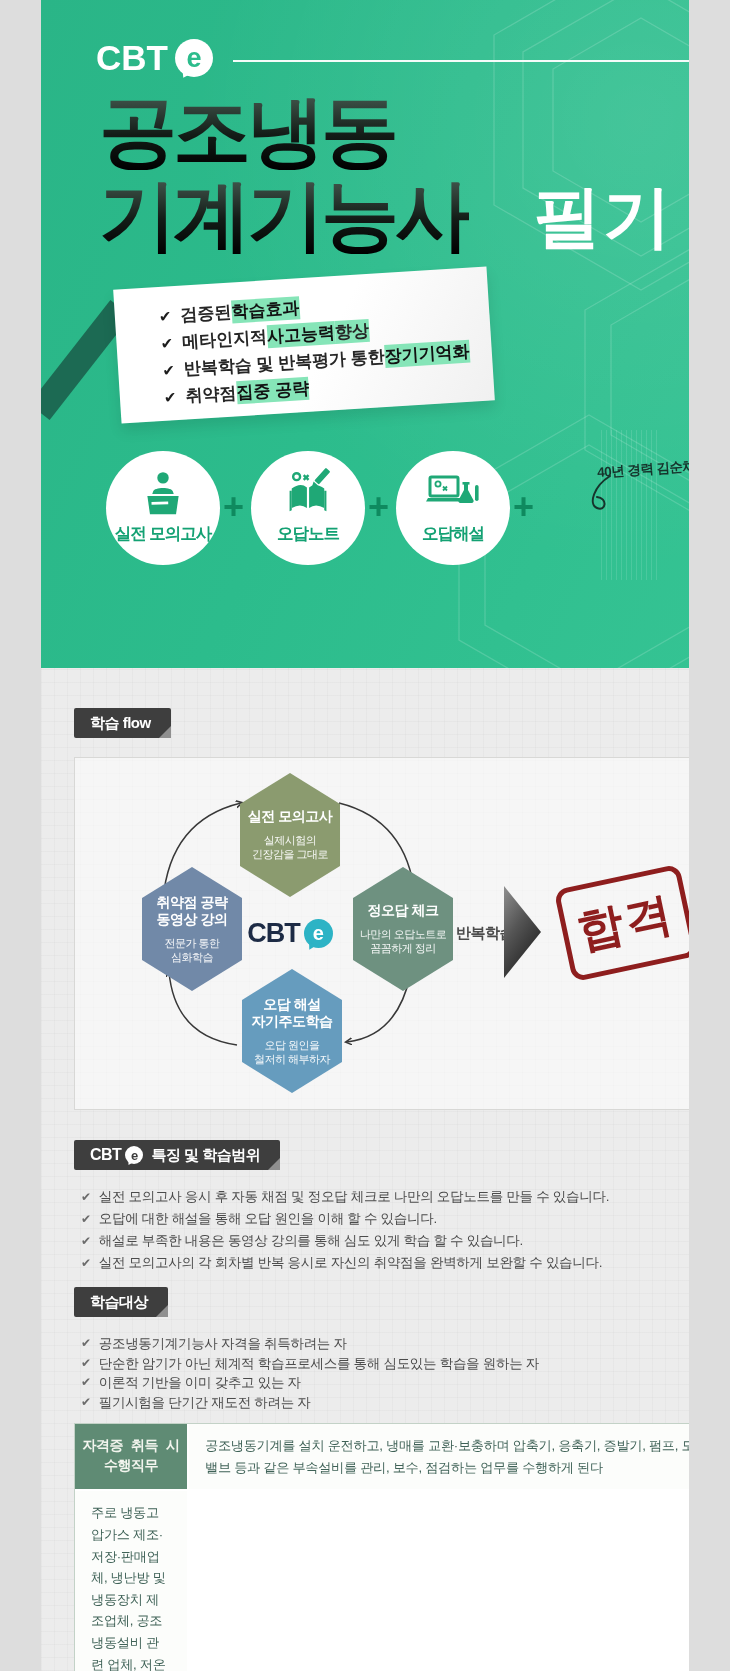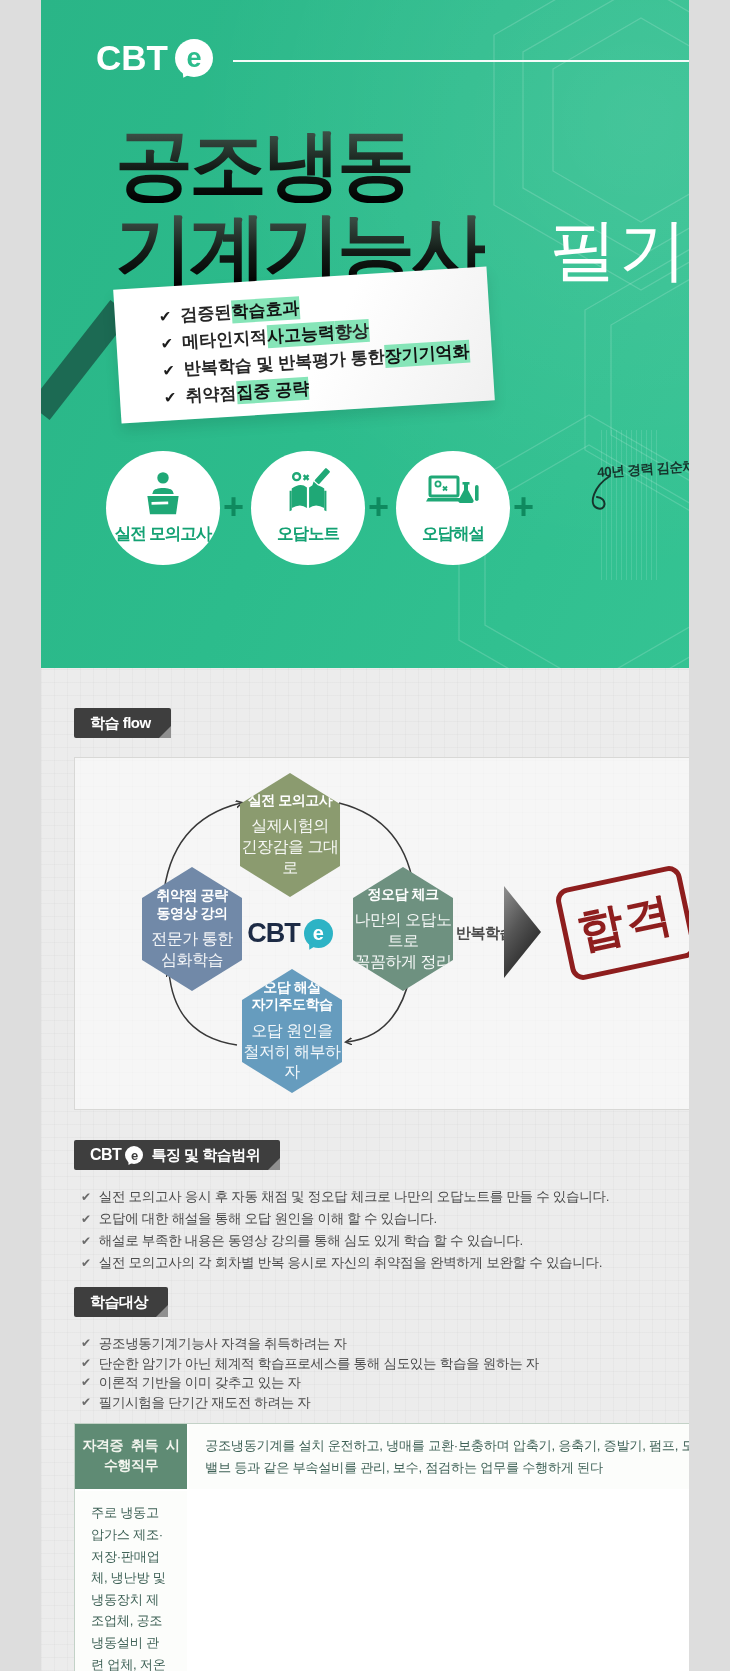--- a/index.html
+++ b/index.html
@@ -18,27 +18,27 @@
 
   .brand { position:absolute; left:55px; top:38px; display:flex; align-items:center; }
   .brand-cbt { color:#fff; font-size:35px; font-weight:900; letter-spacing:0px; }
   .bubble { position:relative; border-radius:50%; display:inline-flex; align-items:center; justify-content:center; }
   .bubble::after { content:""; position:absolute; left:3px; bottom:-7px; width:0; height:0;
                    border:6px solid transparent; border-top:9px solid #fff; transform:rotate(28deg); }
   .brand-bubble { width:38px; height:38px; background:#fff; margin-left:7px; }
   .brand-bubble .e { color:#2cbc8c; font-size:27px; font-weight:800; }
   .hero-rule { position:absolute; left:192px; top:60px; width:518px; height:2px; background:rgba(255,255,255,0.95); }
 
-  .title { position:absolute; left:74px; top:92px; line-height:1;margin-top:33px; }
+  .title { position:absolute; left:58px; top:92px; line-height:1; }
   .t-dark { font-size:78px; font-weight:900; letter-spacing:-4px; 
             background:linear-gradient(#3d5248 8%, #131c17 55%, #000 100%);
             -webkit-background-clip:text; background-clip:text; color:transparent;
             display:inline-block; }
   .t-row2 { margin-top:6px; display:flex; align-items:flex-end;gap:48px; }
-  .t-sub { color:#ffffff; font-size:68px; font-weight:400; letter-spacing:2px; margin-left:16px; padding-bottom:4px; }
+  .t-sub { color:#ffffff; font-size:68px; font-weight:700; letter-spacing:2px; margin-left:16px; padding-bottom:4px; }
 
   .ribbon { position:absolute; left:26px; top:294px; width:26px; height:132px; background:#1c6a53; transform:rotate(38deg); }
   .paper { position:absolute; left:76px; top:278px; width:374px; height:134px; background:linear-gradient(120deg,#ffffff 55%,#f0f0f0 100%);
            transform:rotate(-3.6deg); box-shadow:0 8px 14px rgba(0,0,0,0.10); padding:16px 0 0 44px; }
   .chk-row { display:flex; align-items:center; height:27px; font-size:17px; color:#262626; font-weight:600; white-space:nowrap; }
   .chk { margin-right:9px; font-size:15px; color:#1c1c1c; font-weight:400; }
   .hl { background:#86e5b8; }
   .hl.strong { font-weight:800; color:#111; }
 
   .note { position:absolute; left:556px; top:458px; width:175px; font-size:13.5px; font-weight:700; color:#16342c;
@@ -63,21 +63,21 @@
   .badge .mini-cbt { font-size:16px; font-weight:900; margin-right:4px; }
   .badge .mini-bubble { width:18px; height:18px; background:#fff; margin-right:8px; }
   .badge .mini-bubble::after { border:3px solid transparent; border-top:5px solid #fff; left:1px; bottom:-4px; }
   .badge .mini-bubble .e { color:#3e3e3e; font-size:13px; font-weight:800; }
 
   .flow-box { position:absolute; left:33px; top:89px; width:664px; height:353px; background:rgba(255,255,255,0.55);
               border:1px solid #d8d8d6; }
   .hex { position:absolute; width:100px; height:124px; clip-path:polygon(50% 0%,100% 25%,100% 75%,50% 100%,0% 75%,0% 25%);
          display:flex; flex-direction:column; align-items:center; justify-content:center; text-align:center; color:#fff; }
   .hex-title { font-size:14px; font-weight:800; white-space:pre-line; line-height:1.25; letter-spacing:-0.5px; }
-  .hex-desc { margin-top:7px; font-size:16px; color:rgba(255,255,255,0.93); white-space:pre-line; line-height:1.3; letter-spacing:-0.5px; }
+  .hex-desc { margin-top:7px; font-size:11px; color:rgba(255,255,255,0.93); white-space:pre-line; line-height:1.3; letter-spacing:-0.5px; }
   .hex-top    { left:165px; top:15px;  background:#8b9b6f; }
   .hex-right  { left:278px; top:109px; background:#6e9180;align-items:center; }
   .hex-bottom { left:167px; top:211px; background:#669cbe; }
   .hex-left   { left:67px;  top:109px; background:#7189a8; }
 
   .flow-cbt { position:absolute; left:163px; top:160px; width:104px; display:flex; align-items:center; justify-content:center; }
   .flow-cbt .cbt-txt { font-size:27px; font-weight:900; color:#1d2b45; letter-spacing:-1px; }
   .flow-cbt .flow-bubble { width:29px; height:29px; background:#2db3c5; margin-left:4px; }
   .flow-cbt .flow-bubble::after { border:4px solid transparent; border-top:7px solid #2db3c5; left:2px; bottom:-6px; }
   .flow-cbt .flow-bubble .e { color:#fff; font-size:20px; font-weight:800; }

